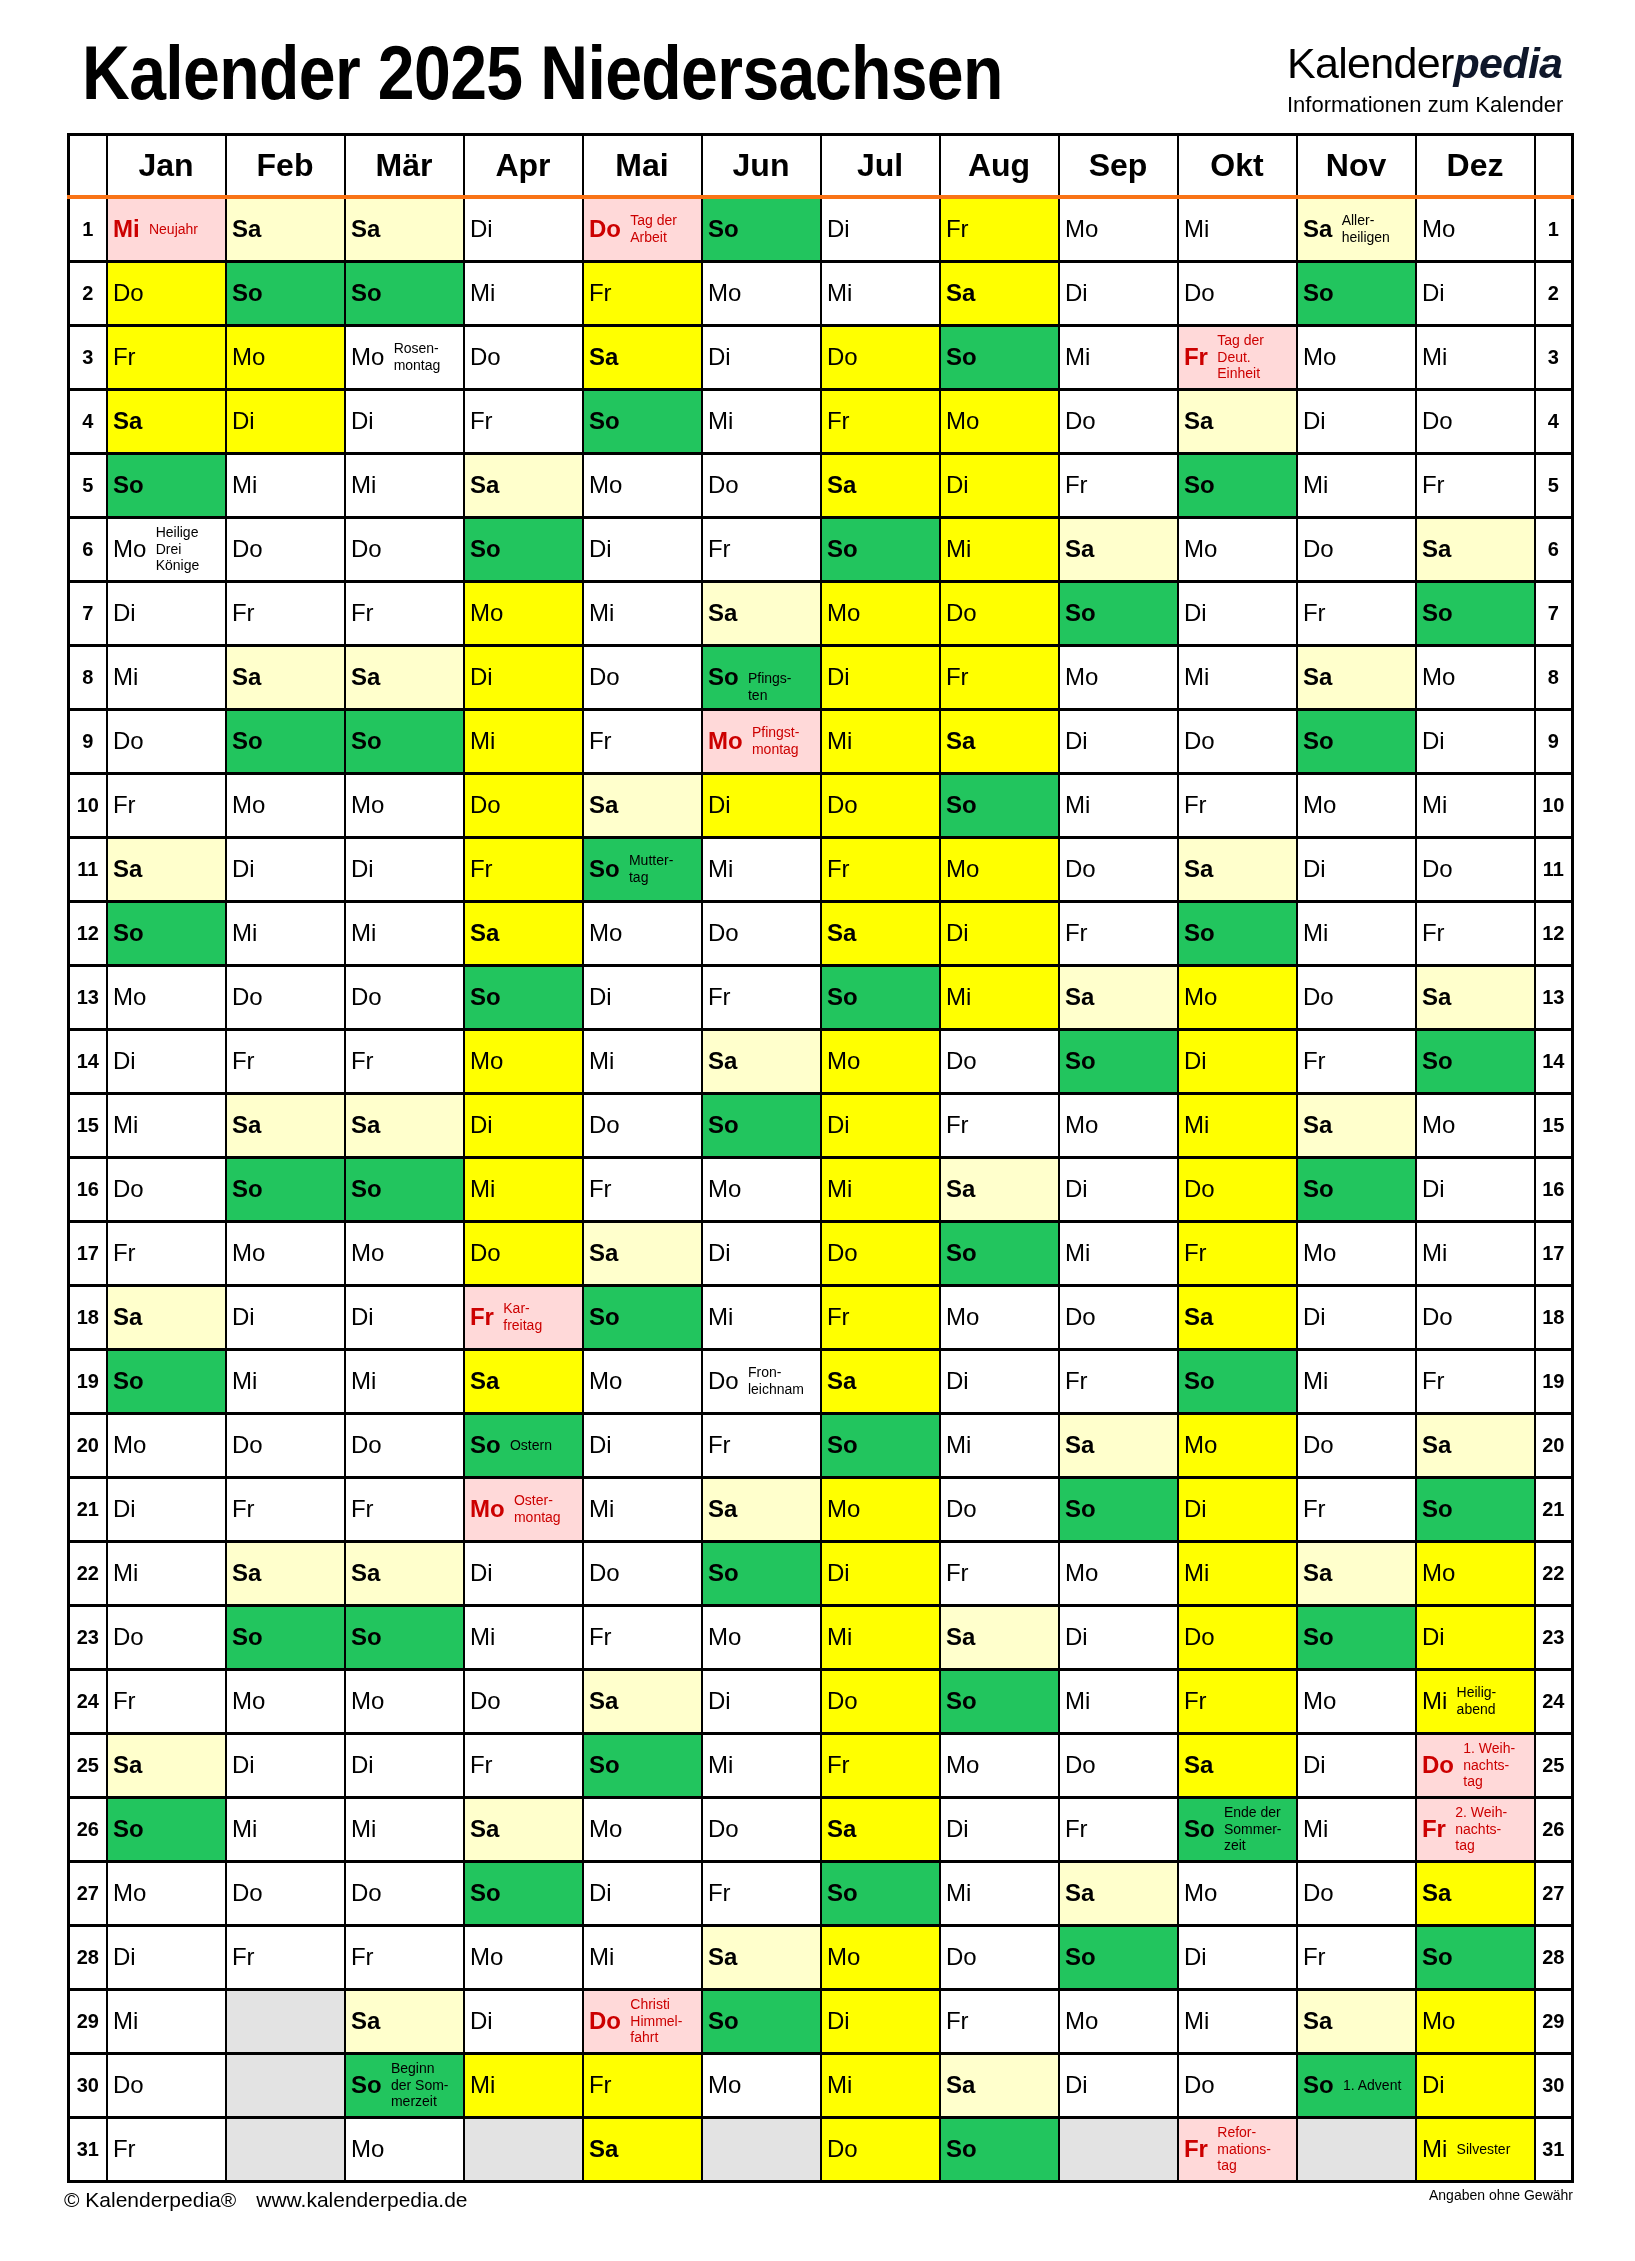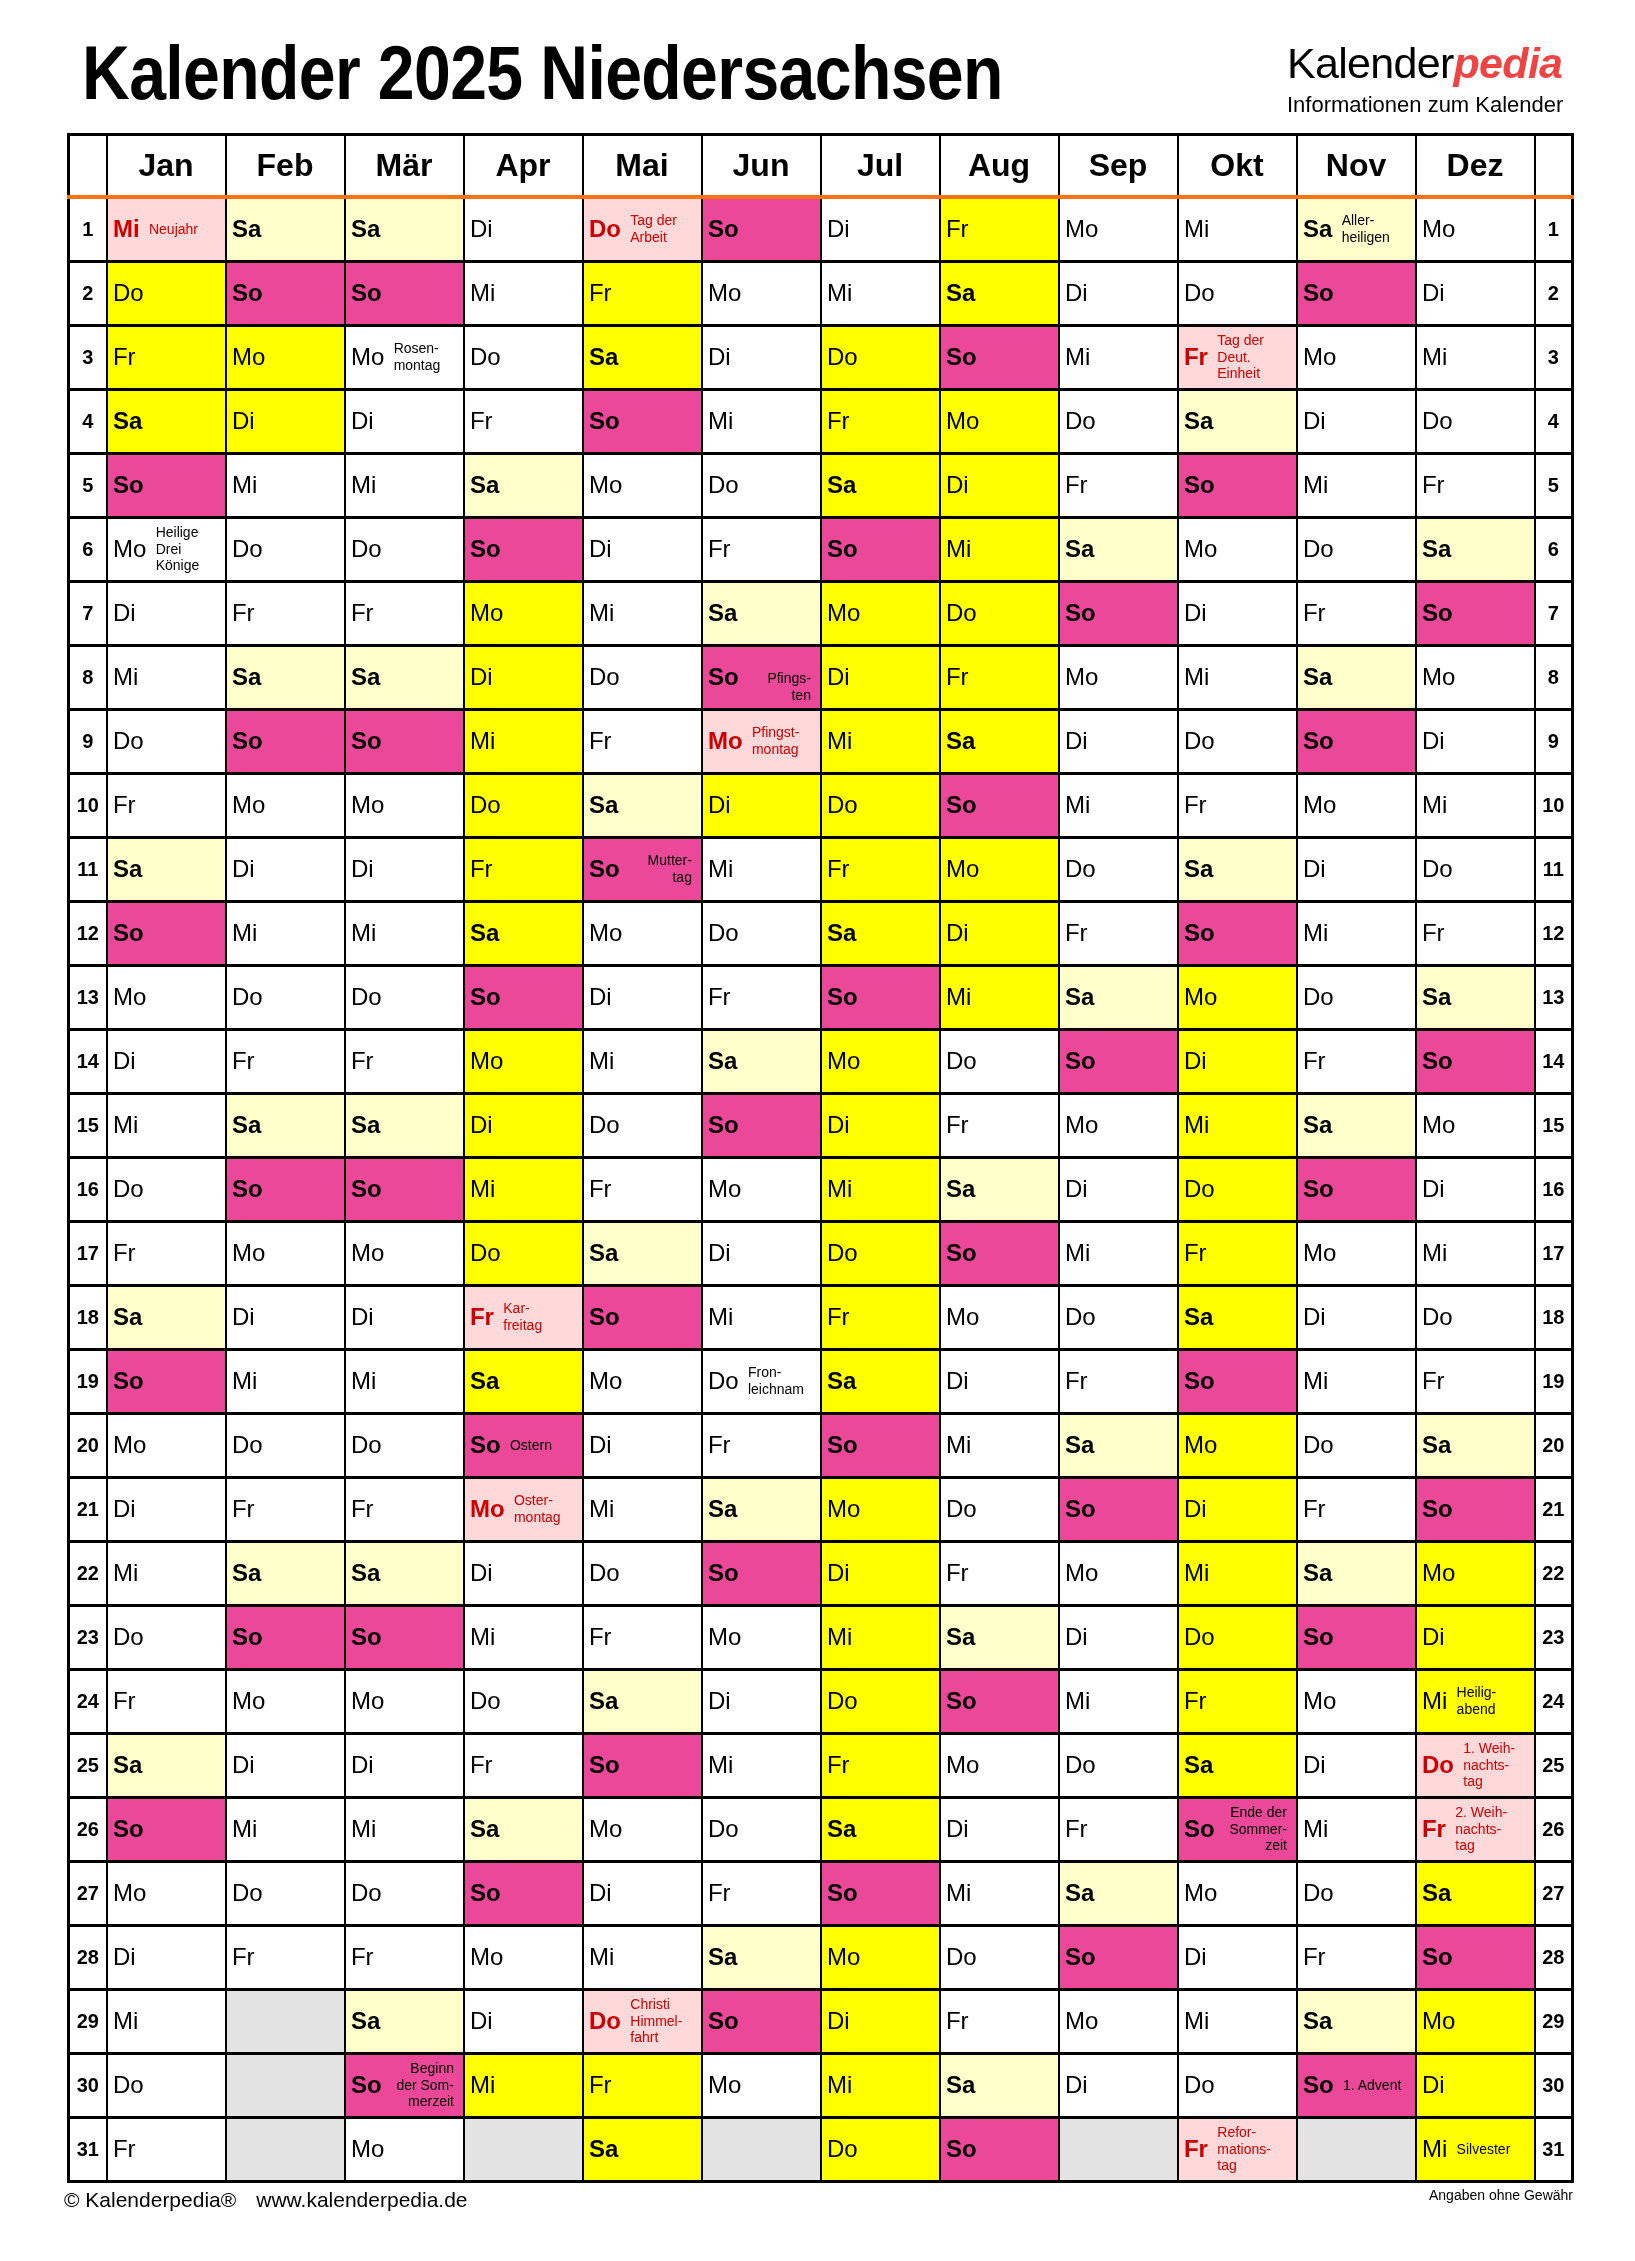--- a/index.html
+++ b/index.html
@@ -1,37 +1,37 @@
 <!DOCTYPE html>
 <html style="font-size:10.8px"><head>
 <meta charset="utf-8">
 <style>
   html, body { margin:0; padding:0; background:#ffffff; }
   body { width:1636px; height:2261px; position:relative; overflow:hidden; font-family:"Liberation Sans", sans-serif; color:#000; }
   .title { position:absolute; left:82px; top:35px; font-size:76px; font-weight:bold; line-height:1; white-space:nowrap; transform-origin:left top; transform:scaleX(0.87); letter-spacing:-0.7px; }
   .logo { position:absolute; left:1287px; top:42px; width:277px; }
   .logo-main { font-size:43px; line-height:1; white-space:nowrap; letter-spacing:-0.7px; }
-  .logo-main .pedia { color:#ef4444; font-weight:bold; font-style:italic; }
+  .logo-main .pedia { color:#0f172a; font-weight:bold; font-style:italic; }
   .logo-sub { font-size:22px; line-height:1; margin-top:9px; white-space:nowrap; }
   table.cal { position:absolute; left:67px; top:133px; border-collapse:collapse; table-layout:fixed; border:3.4px solid #000; }
   table.cal th, table.cal td { border:2px solid #000; padding:0; }
   table.cal tr.head th { height:59px; font-size:32px; font-weight:bold; text-align:center; background:#fff; }
   table.cal tr.head { border-bottom:4px solid #f97316; }
   table.cal tbody tr { height:64px; }
   table.cal tbody tr td { border-top:3.4px solid #000; }
   col.dn { width:38px; }
   col.mo { width:119px; }
   td.dn { text-align:center; font-weight:bold; font-size:20px; }
   td.cell { position:relative; vertical-align:middle; }
   .cell-inner { display:flex; align-items:center; height:100%; padding-left:5.4px; }
   .wd { font-size:24px; line-height:1; }
   .note { font-size:14px; line-height:1.2; margin-left:9.4px; }
   td.t-w { background:#ffffff; }
   td.t-sa { background:#ffffcc; }
-  td.t-so { background:#ec4899;text-align:right; }
+  td.t-so { background:#22c55e; }
   td.t-hol { background:#ffd9d9; }
   td.t-sch { background:#ffff00; }
   td.t-empty { background:#e3e3e3; }
   td.bold .wd { font-weight:bold; }
   td.red .wd, td.red .note { color:#cc0000; }
   td.t-hol .wd { font-weight:bold; }
   .footer-left { position:absolute; left:64px; top:2188px; font-size:21px; white-space:nowrap; }
   .footer-left span + span { margin-left:20px; }
   .footer-right { position:absolute; left:1429px; top:2187px; font-size:14px; white-space:nowrap; }
 </style>

